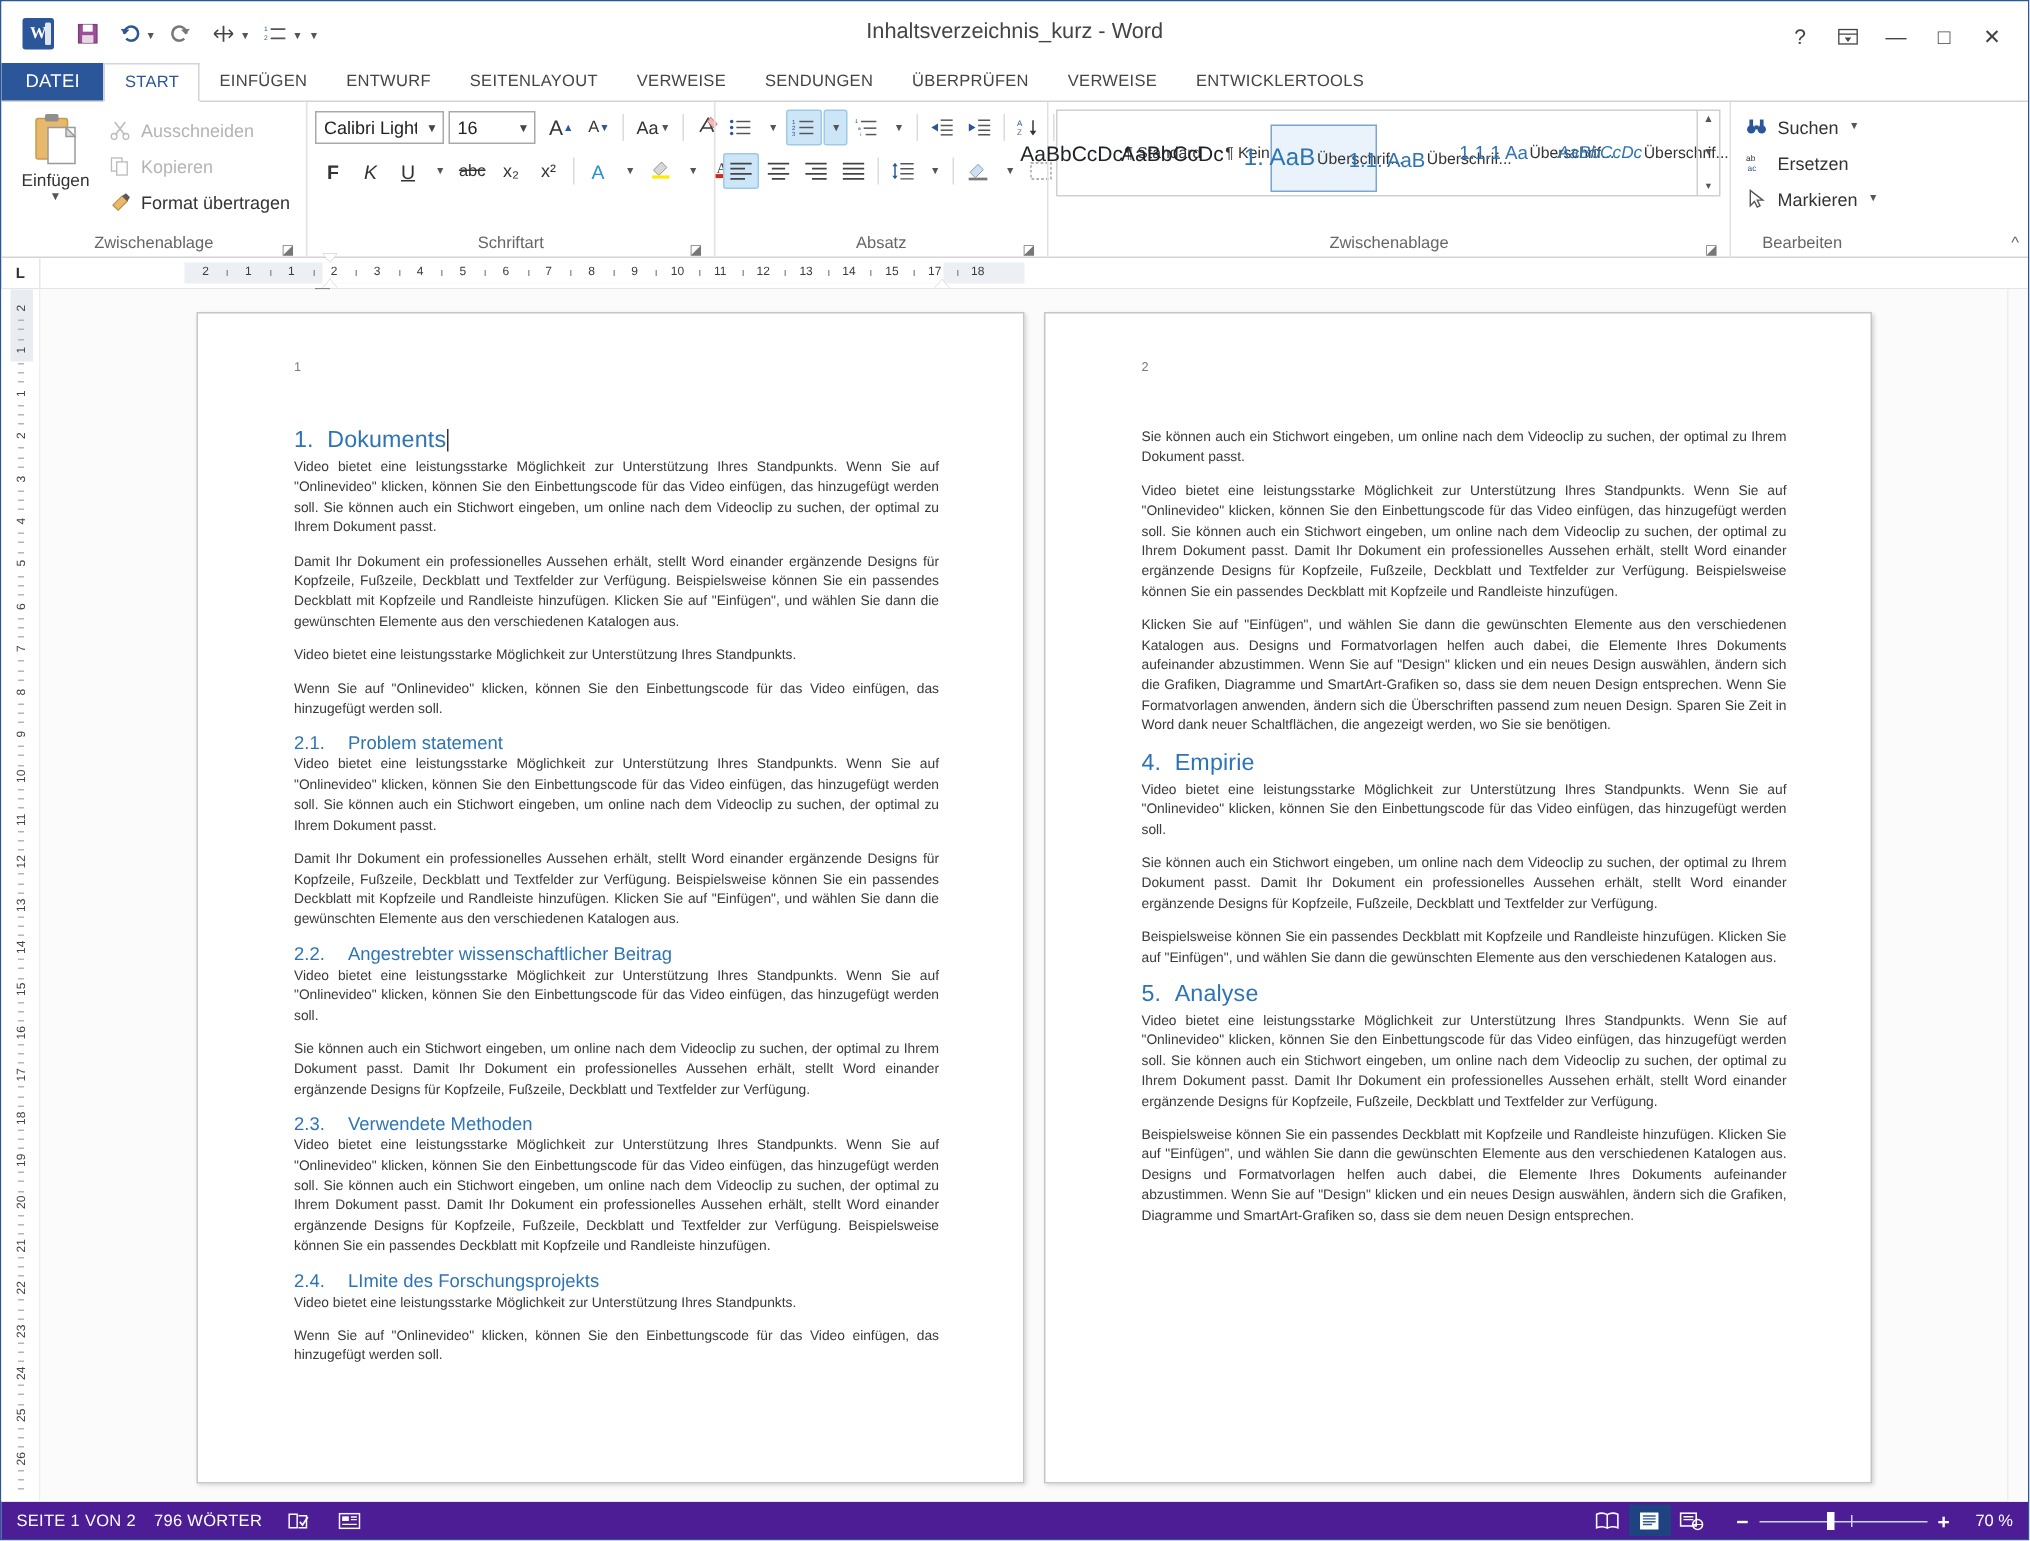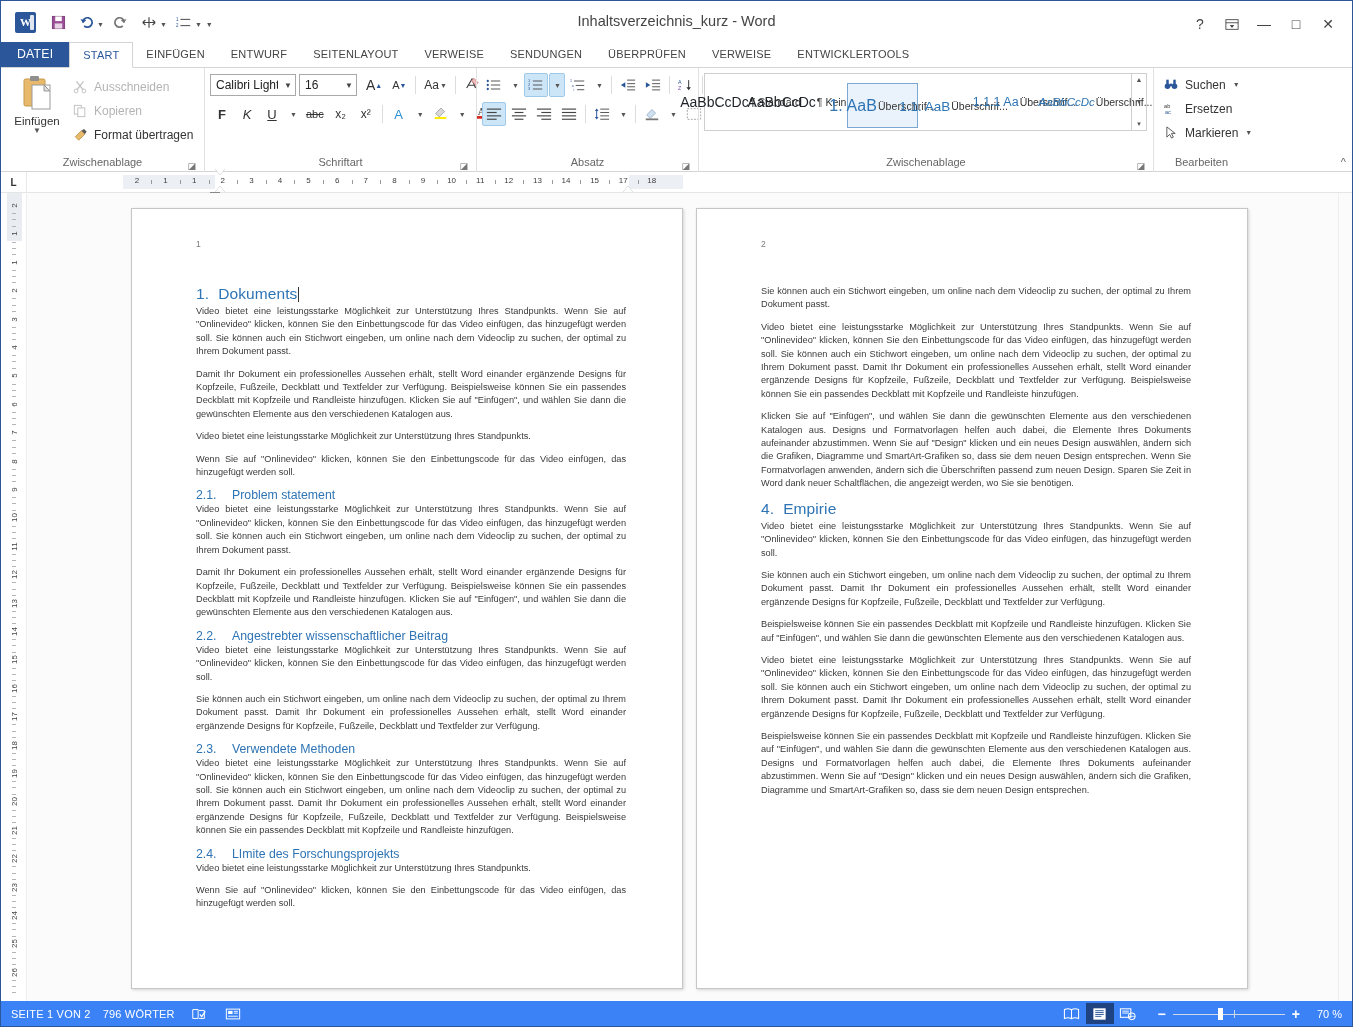--- a/index.html
+++ b/index.html
@@ -238,21 +238,21 @@
     vertical-align:-3px; margin-left:1px;
   }
 
   .scrollzone{
     position:absolute; right:0; top:0; bottom:0; width:14px;
     background:#fbfbfb; border-left:1px solid #eee;
   }
 
   
   .status{
-    height:25px; flex:0 0 25px; background:#3b82f6; color:#fff;
+    height:25px; flex:0 0 25px; background:#4c1d95; color:#fff;
     display:flex; align-items:center; font-size:11px; padding:0 10px;
   }
   .st{ padding:0 12px 0 0; white-space:nowrap; letter-spacing:.2px; }
   .sticon{ width:24px; display:flex; align-items:center; justify-content:center; }
   .spacer{ flex:1; }
   .viewbtn{
     width:28px; height:21px; display:flex; align-items:center; justify-content:center;
   }
   .viewbtn.act{ background:#1e4380; }
   .zoomwrap{ display:flex; align-items:center; gap:7px; padding-left:16px; }
@@ -922,20 +922,23 @@
         <p class="body">Video bietet eine leistungsstarke Möglichkeit zur Unterstützung Ihres Standpunkts. Wenn Sie auf "Onlinevideo" klicken, können Sie den Einbettungscode für das Video einfügen, das hinzugefügt werden soll. Sie können auch ein Stichwort eingeben, um online nach dem Videoclip zu suchen, der optimal zu Ihrem Dokument passt. Damit Ihr Dokument ein professionelles Aussehen erhält, stellt Word einander ergänzende Designs für Kopfzeile, Fußzeile, Deckblatt und Textfelder zur Verfügung. Beispielsweise können Sie ein passendes Deckblatt mit Kopfzeile und Randleiste hinzufügen.</p>
         <p class="body">Klicken Sie auf "Einfügen", und wählen Sie dann die gewünschten Elemente aus den verschiedenen Katalogen aus. Designs und Formatvorlagen helfen auch dabei, die Elemente Ihres Dokuments aufeinander abzustimmen. Wenn Sie auf "Design" klicken und ein neues Design auswählen, ändern sich die Grafiken, Diagramme und SmartArt-Grafiken so, dass sie dem neuen Design entsprechen. Wenn Sie Formatvorlagen anwenden, ändern sich die Überschriften passend zum neuen Design. Sparen Sie Zeit in Word dank neuer Schaltflächen, die angezeigt werden, wo Sie sie benötigen.</p>
 
         <h1 class="h1">
           <span class="no">4.</span><span>Empirie</span>
         </h1>
         <p class="body">Video bietet eine leistungsstarke Möglichkeit zur Unterstützung Ihres Standpunkts. Wenn Sie auf "Onlinevideo" klicken, können Sie den Einbettungscode für das Video einfügen, das hinzugefügt werden soll.</p>
         <p class="body">Sie können auch ein Stichwort eingeben, um online nach dem Videoclip zu suchen, der optimal zu Ihrem Dokument passt. Damit Ihr Dokument ein professionelles Aussehen erhält, stellt Word einander ergänzende Designs für Kopfzeile, Fußzeile, Deckblatt und Textfelder zur Verfügung.</p>
         <p class="body">Beispielsweise können Sie ein passendes Deckblatt mit Kopfzeile und Randleiste hinzufügen. Klicken Sie auf "Einfügen", und wählen Sie dann die gewünschten Elemente aus den verschiedenen Katalogen aus.</p>
 
+        <h1 class="h1">
+          <span class="no">5.</span><span>Analyse</span>
+        </h1>
         <p class="body">Video bietet eine leistungsstarke Möglichkeit zur Unterstützung Ihres Standpunkts. Wenn Sie auf "Onlinevideo" klicken, können Sie den Einbettungscode für das Video einfügen, das hinzugefügt werden soll. Sie können auch ein Stichwort eingeben, um online nach dem Videoclip zu suchen, der optimal zu Ihrem Dokument passt. Damit Ihr Dokument ein professionelles Aussehen erhält, stellt Word einander ergänzende Designs für Kopfzeile, Fußzeile, Deckblatt und Textfelder zur Verfügung.</p>
         <p class="body">Beispielsweise können Sie ein passendes Deckblatt mit Kopfzeile und Randleiste hinzufügen. Klicken Sie auf "Einfügen", und wählen Sie dann die gewünschten Elemente aus den verschiedenen Katalogen aus. Designs und Formatvorlagen helfen auch dabei, die Elemente Ihres Dokuments aufeinander abzustimmen. Wenn Sie auf "Design" klicken und ein neues Design auswählen, ändern sich die Grafiken, Diagramme und SmartArt-Grafiken so, dass sie dem neuen Design entsprechen.</p>
       </div>
 
       <div class="scrollzone"></div>
     </div>
   </div>
 
   <div class="status">
     <div class="st">SEITE 1 VON 2</div>

